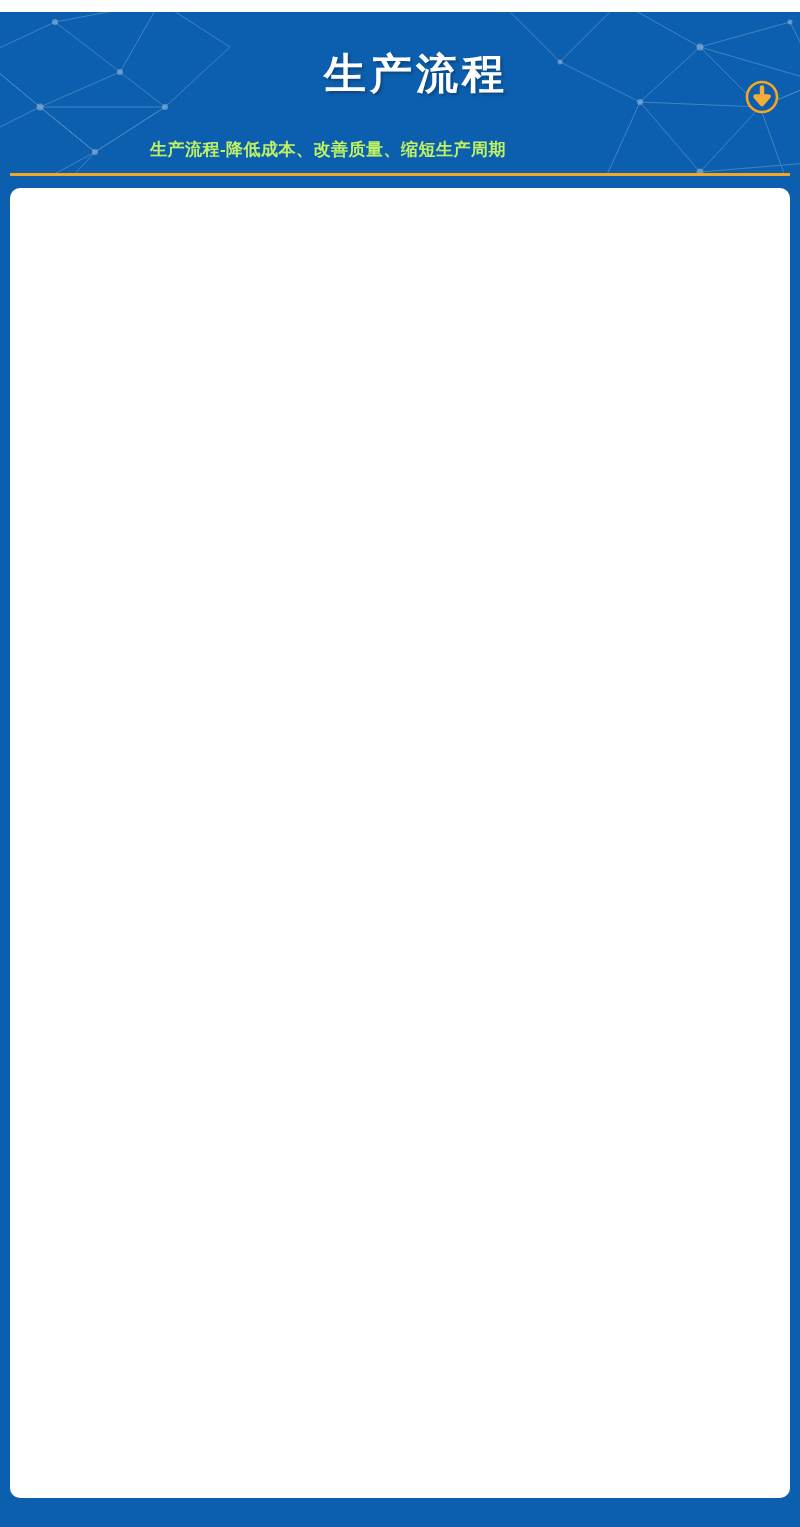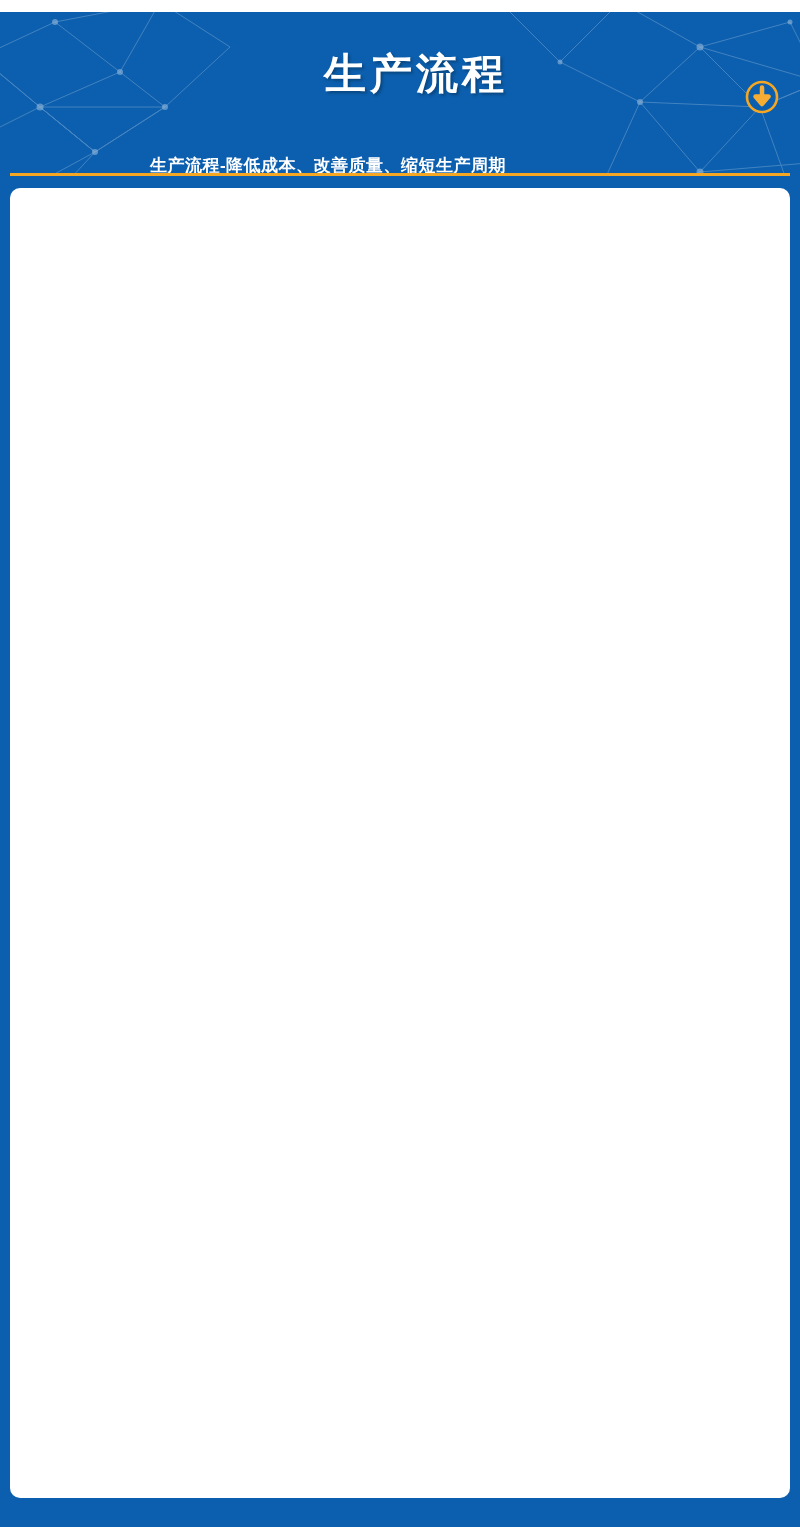--- a/index.html
+++ b/index.html
@@ -46,25 +46,24 @@
     font-weight: bold;
     letter-spacing: 4px;
     text-shadow: 2px 2px 3px rgba(0,0,0,0.28);
   }
   .header-sub {
     position: absolute;
     left: 0;
     top: 126px;
     width: 656px;
     text-align: center;
-    color: #ffffff;
+    color: #bef264;
     font-size: 17px;
     font-weight: bold;
     letter-spacing: 0.5px;
-    margin-top: 16px;
   }
   .header-dl {
     position: absolute;
     left: 745px;
     top: 68px;
     width: 34px;
     height: 34px;
   }
   .orange-rule {
     position: absolute;

